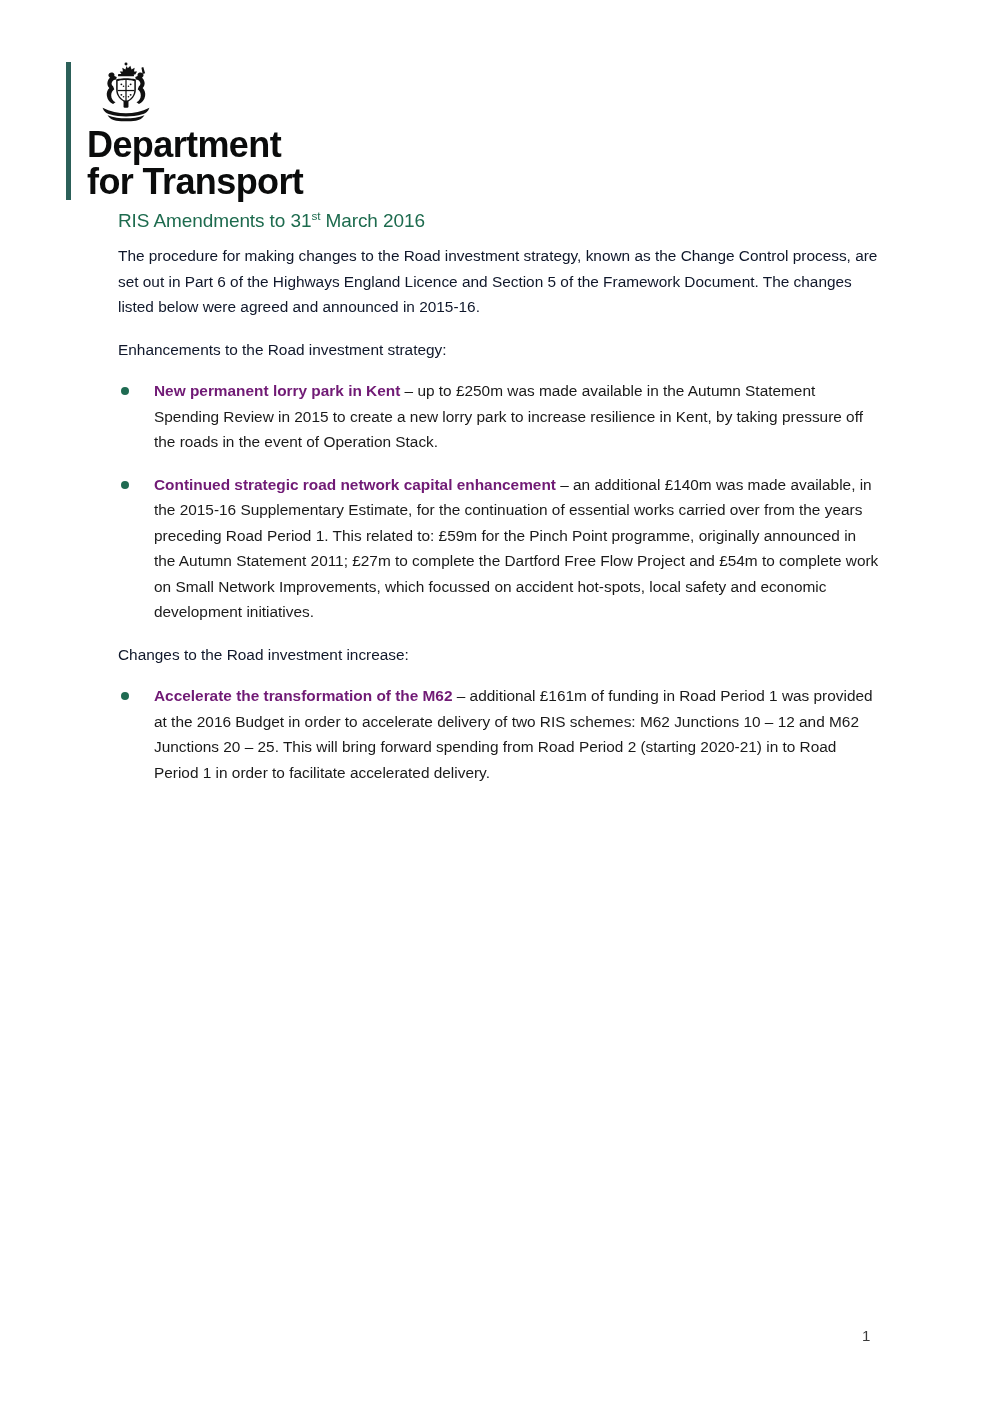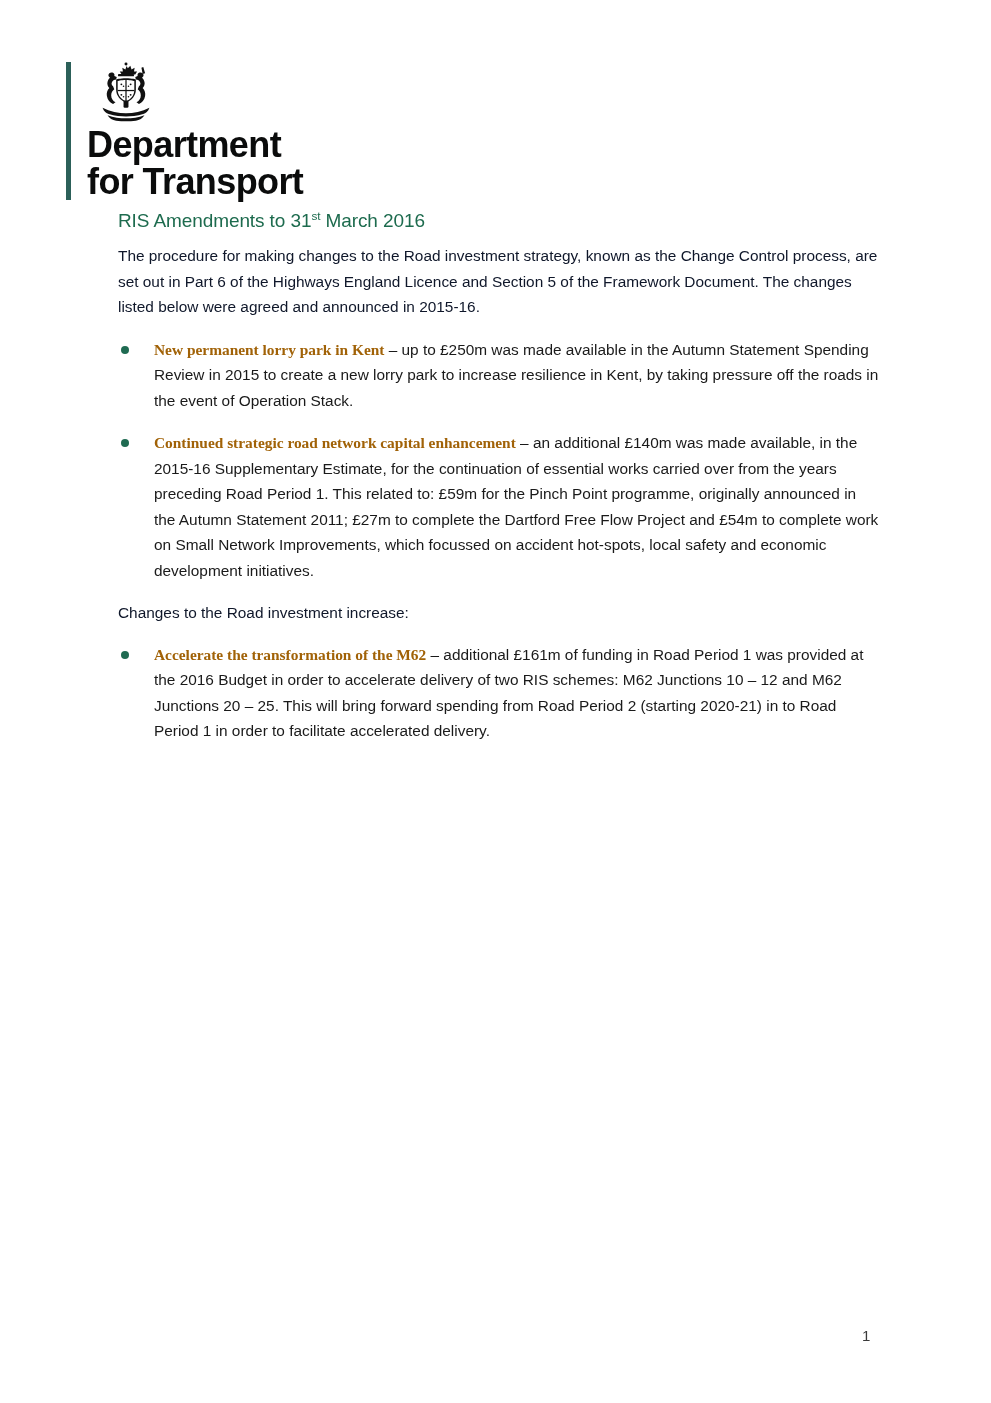--- a/index.html
+++ b/index.html
@@ -107,21 +107,21 @@
   ul.bullets li:last-child { margin-bottom: 0; }
   .bullet-dot {
     position: absolute;
     left: 3px;
     top: 9px;
     width: 8px;
     height: 8px;
     border-radius: 50%;
     background: #1f6b52;
   }
-  .lead-in { font-weight: 700; color: #a16207; font-family: Liberation Serif, serif; }
+  .lead-in { font-weight: 700; color: #701a75; }
 
   
   .footer-note {
     position: absolute;
     left: 120px;
     top: 1318px;
     font-family: "Liberation Serif", serif;
     font-size: 19px;
     line-height: 24px;
     color: #1a1a1a;
@@ -182,20 +182,21 @@
 for Transport</div>
     </div>
   </div>
 
   <div class="content">
 
     <h1 class="doc-title"><span>RIS Amendments to 31</span><sup>st</sup><span> March 2016</span></h1>
 
     <p class="para lead">The procedure for making changes to the Road investment strategy, known as the Change Control process, are set out in Part 6 of the Highways England Licence and Section 5 of the Framework Document. The changes listed below were agreed and announced in 2015-16.</p>
 
+    <p class="para section-intro">Enhancements to the Road investment strategy:</p>
     <ul class="bullets">
       <li>
         <span class="bullet-dot"></span><span class="lead-in">New permanent lorry park in Kent</span><span> – up to £250m was made available in the Autumn Statement Spending Review in 2015 to create a new lorry park to increase resilience in Kent, by taking pressure off the roads in the event of Operation Stack.</span>
       </li>
       <li>
         <span class="bullet-dot"></span><span class="lead-in">Continued strategic road network capital enhancement</span><span> – an additional £140m was made available, in the 2015-16 Supplementary Estimate, for the continuation of essential works carried over from the years preceding Road Period 1. This related to: £59m for the Pinch Point programme, originally announced in the Autumn Statement 2011; £27m to complete the Dartford Free Flow Project and £54m to complete work on Small Network Improvements, which focussed on accident hot-spots, local safety and economic development initiatives.</span>
       </li>
     </ul>
 
     <p class="para section-intro" style="margin-top:17px;">Changes to the Road investment increase:</p>

